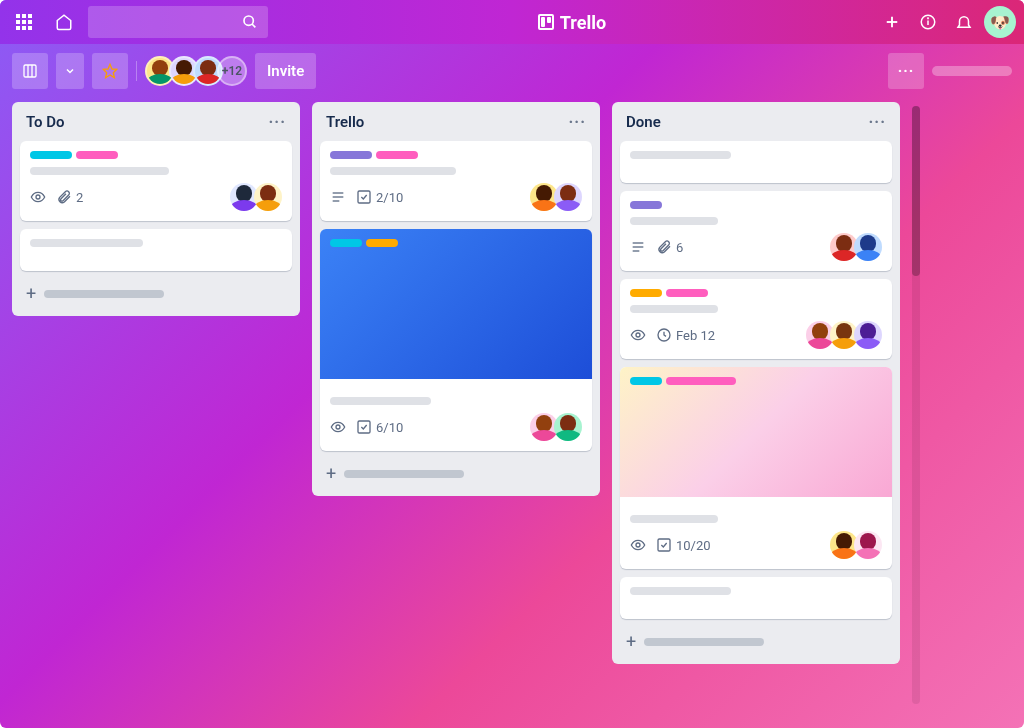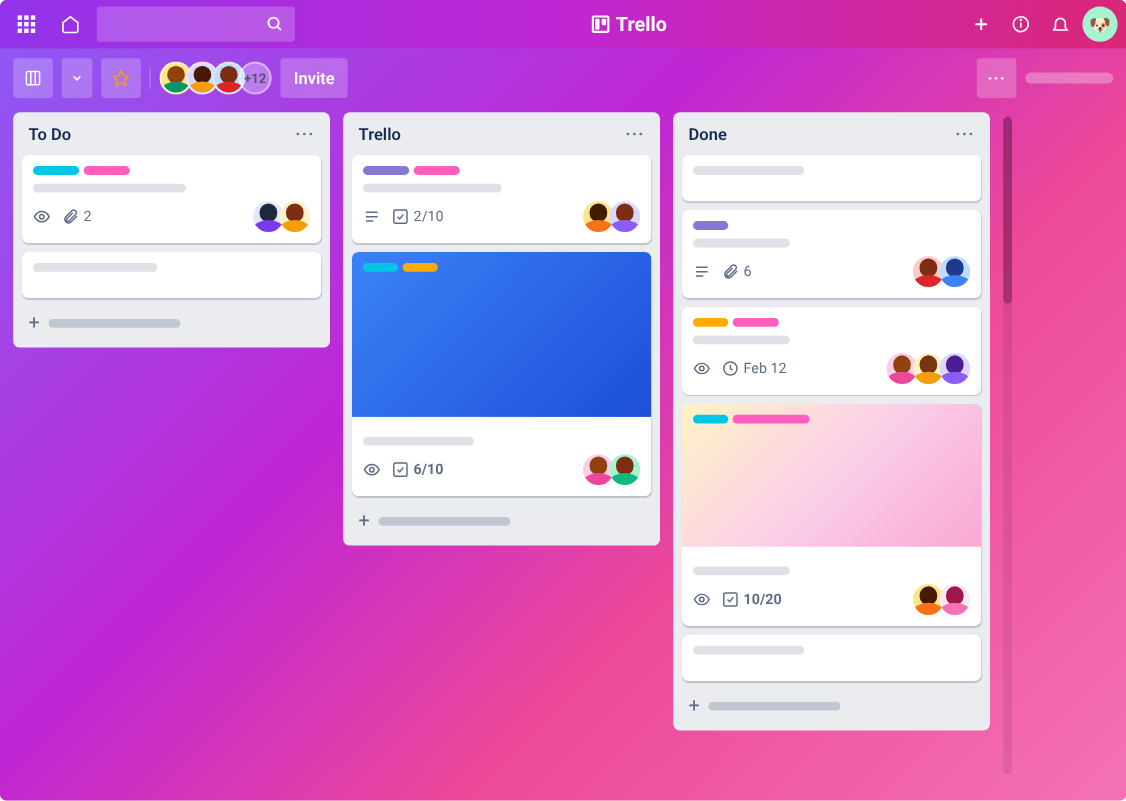--- a/index.html
+++ b/index.html
@@ -34,21 +34,21 @@
 .board-canvas { flex: 1; padding: 4px 12px 12px 12px; display: flex; gap: 12px; overflow-x: auto; align-items: flex-start; }
 .list { width: 288px; background: #EBECF0; border-radius: 6px; padding: 8px; flex-shrink: 0; display: flex; flex-direction: column; gap: 8px; }
 .list-header { display: flex; align-items: center; justify-content: space-between; padding: 2px 6px; }
 .list-title { font-weight: 600; font-size: 15px; color: #172B4D; }
 .list-menu { color: #6B778C; cursor:pointer; font-weight:700; letter-spacing:1px; }
 .card { background: white; border-radius: 6px; box-shadow: 0 1px 1px rgba(9,30,66,0.2); padding: 10px; display: flex; flex-direction: column; gap: 8px; cursor: pointer; }
 .card.with-cover { padding: 0; overflow: hidden; }
 .cover { height: 150px; }
 .cover-blue { background: linear-gradient(135deg, #3B82F6 0%, #1D4ED8 100%); padding: 10px; }
 .cover-pink { background: linear-gradient(135deg, #FEF3C7 0%, #FBCFE8 50%, #F9A8D4 100%); height: 130px; padding: 10px; }
-.card-body { padding: 10px; display: flex; flex-direction: column; gap: 8px; font-weight: bold; }
+.card-body { padding: 10px; display: flex; flex-direction: column; gap: 8px; }
 .labels { display: flex; gap: 4px; }
 .label { width: 42px; height: 8px; border-radius: 4px; }
 .label.short { width: 32px; }
 .ph-line { height: 8px; background: #DFE1E6; border-radius: 4px; }
 .card-footer { display: flex; align-items: center; justify-content: space-between; }
 .badges { display: flex; align-items: center; gap: 10px; color: #5E6C84; font-size: 13px; }
 .badge { display: flex; align-items: center; gap: 4px; }
 .members { display: flex; }
 .member { width: 28px; height: 28px; border-radius: 50%; margin-left: -4px; display:flex; align-items:center; justify-content:center; overflow:hidden; }
 .empty-card { background: white; border-radius: 6px; box-shadow: 0 1px 1px rgba(9,30,66,0.2); padding: 10px; height: 42px; }

